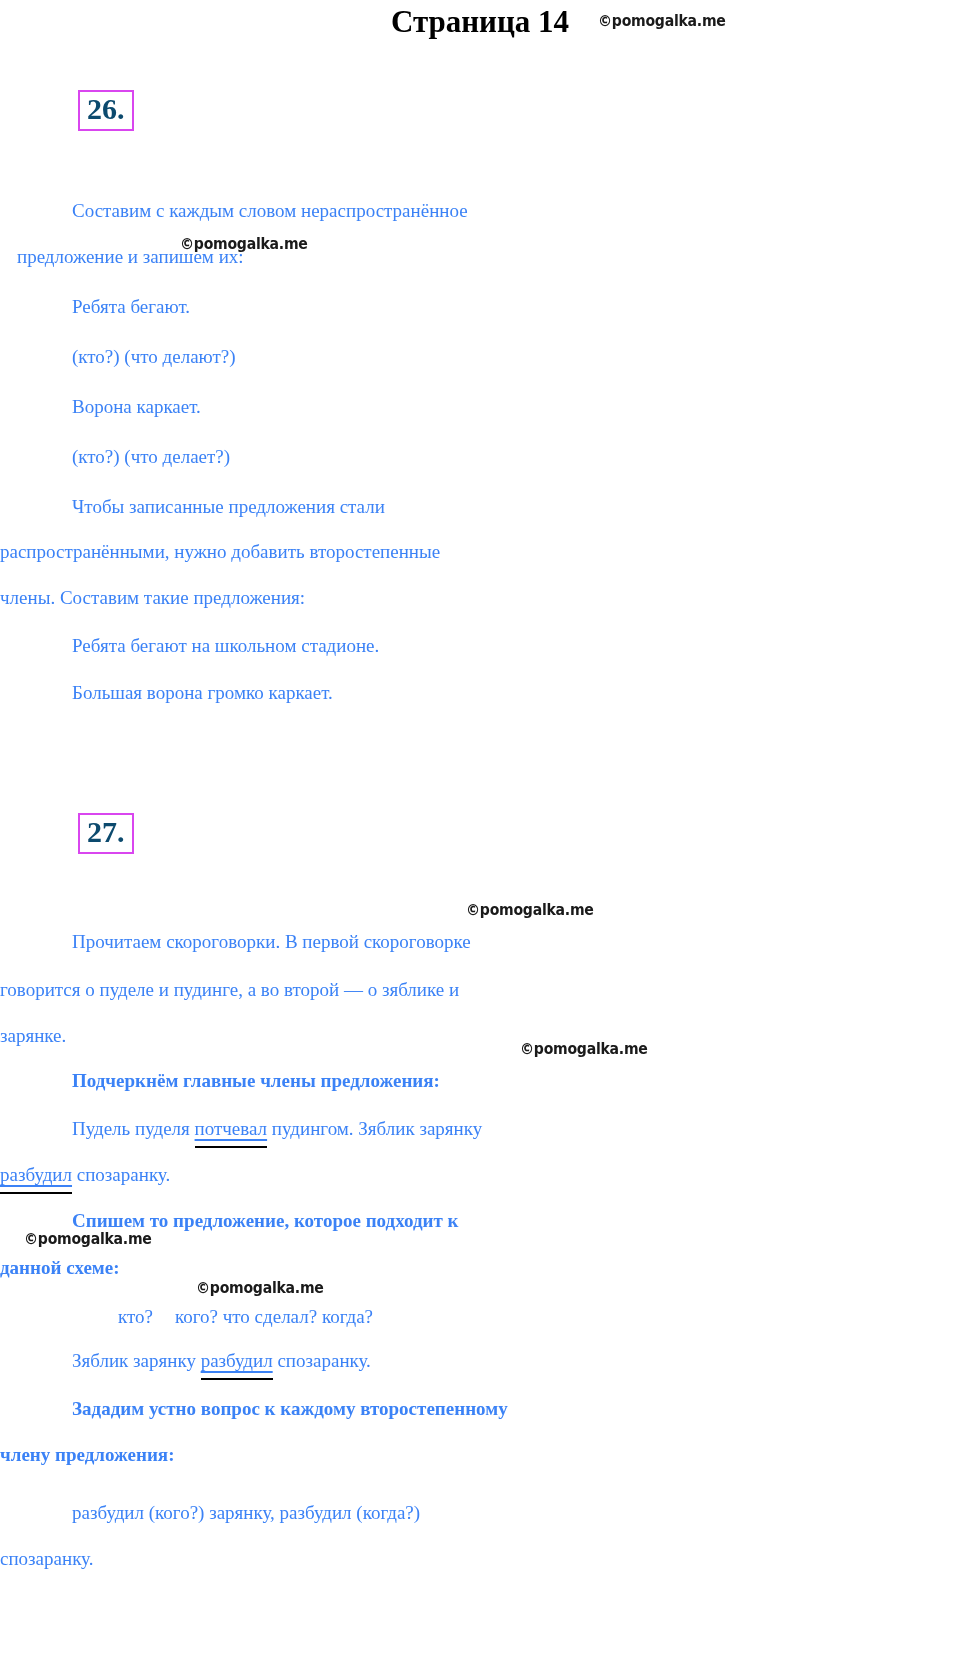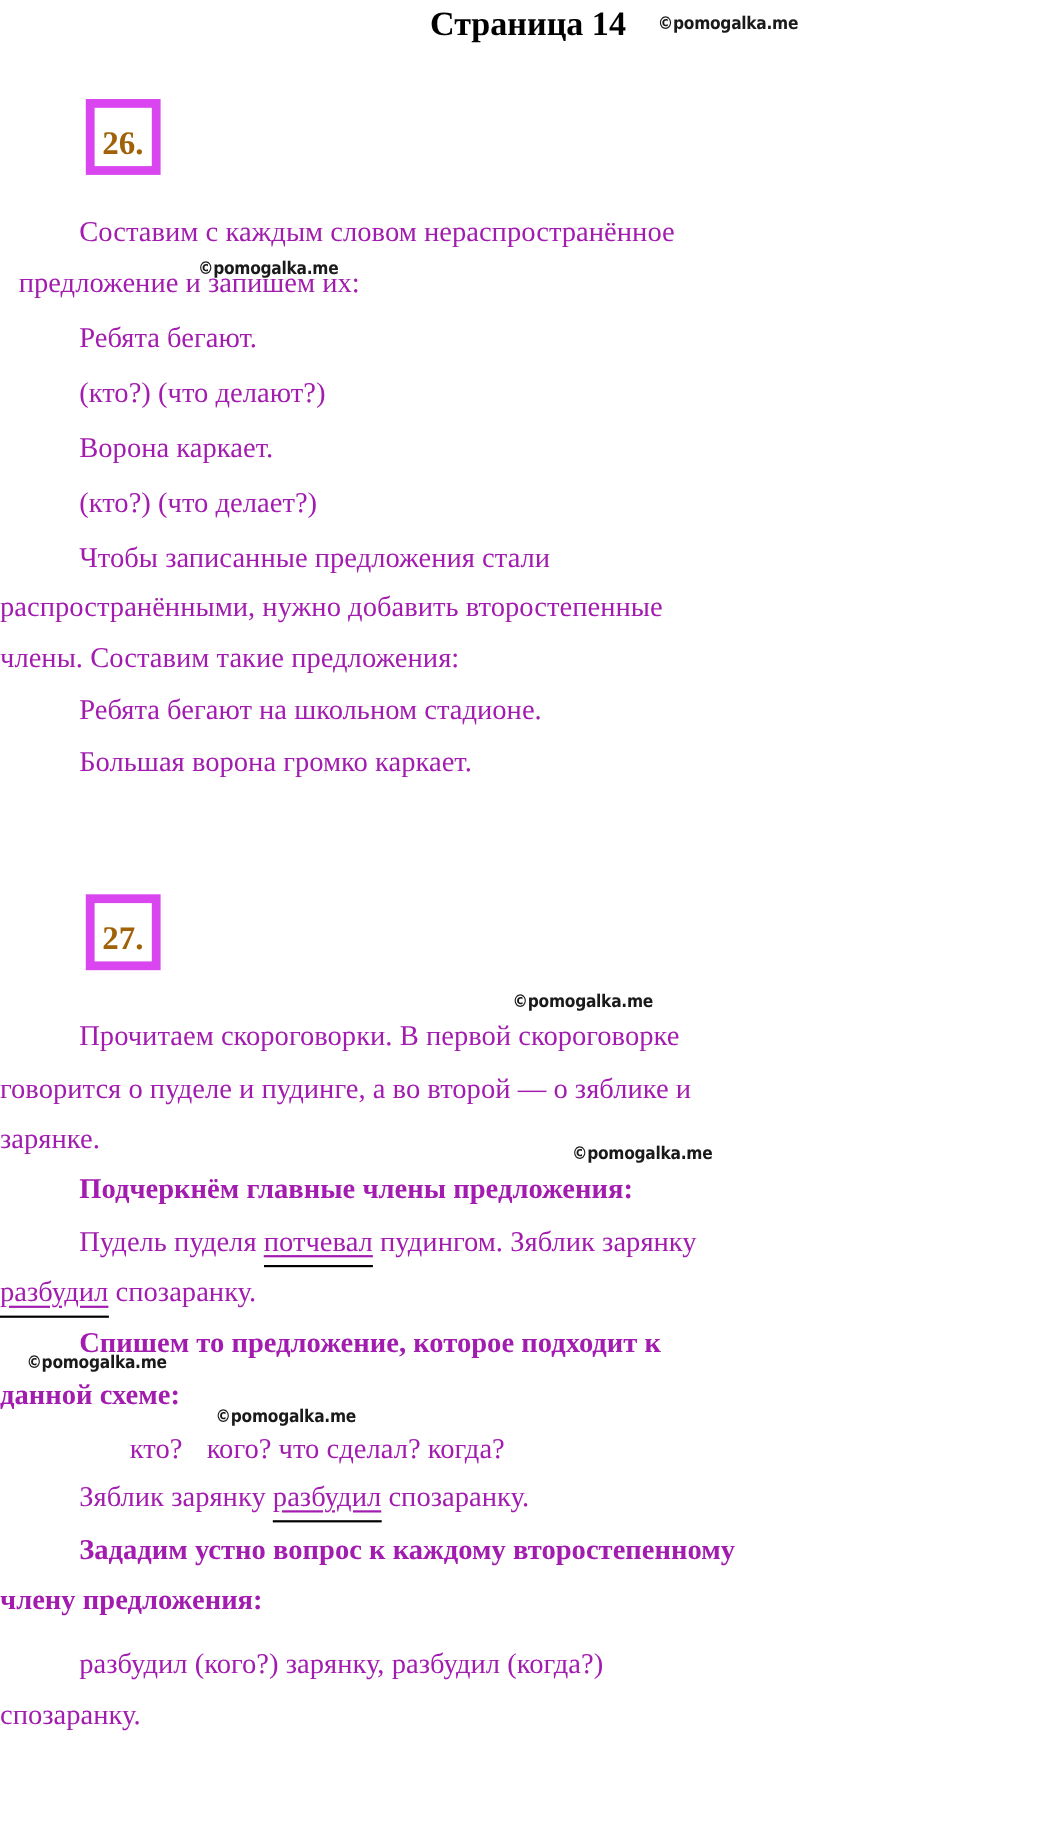--- a/index.html
+++ b/index.html
@@ -45,37 +45,37 @@
     color: #1a1a1a;
     white-space: nowrap;
     transform: scaleX(0.88);
     transform-origin: left center;
     letter-spacing: -0.3px;
   }
 
   
   .ex-box {
     position: absolute;
-    border: 8px solid #d946ef;
+    border: 2px solid #d946ef;
     background: #fff;
     font-family: "Liberation Serif", "DejaVu Serif", serif;
     font-weight: bold;
     font-size: 30px;
     line-height: 34px;
-    padding: 16px 7px 3px 7px;
-    color: #a16207;
+    padding: 0 7px 3px 7px;
+    color: #0c4a6e;
   }
 
   
   .txt {
     position: absolute;
     font-family: "Liberation Serif", "DejaVu Serif", serif;
-    font-size: 26px;
+    font-size: 19px;
     line-height: 50px;
-    color: #a21caf;
+    color: #3b82f6;
     white-space: nowrap;
   }
   .txt.b {
     font-weight: bold;
   }
 
   
   .u1 {
     text-decoration-thickness: 2px;
     text-underline-offset: 4px;

